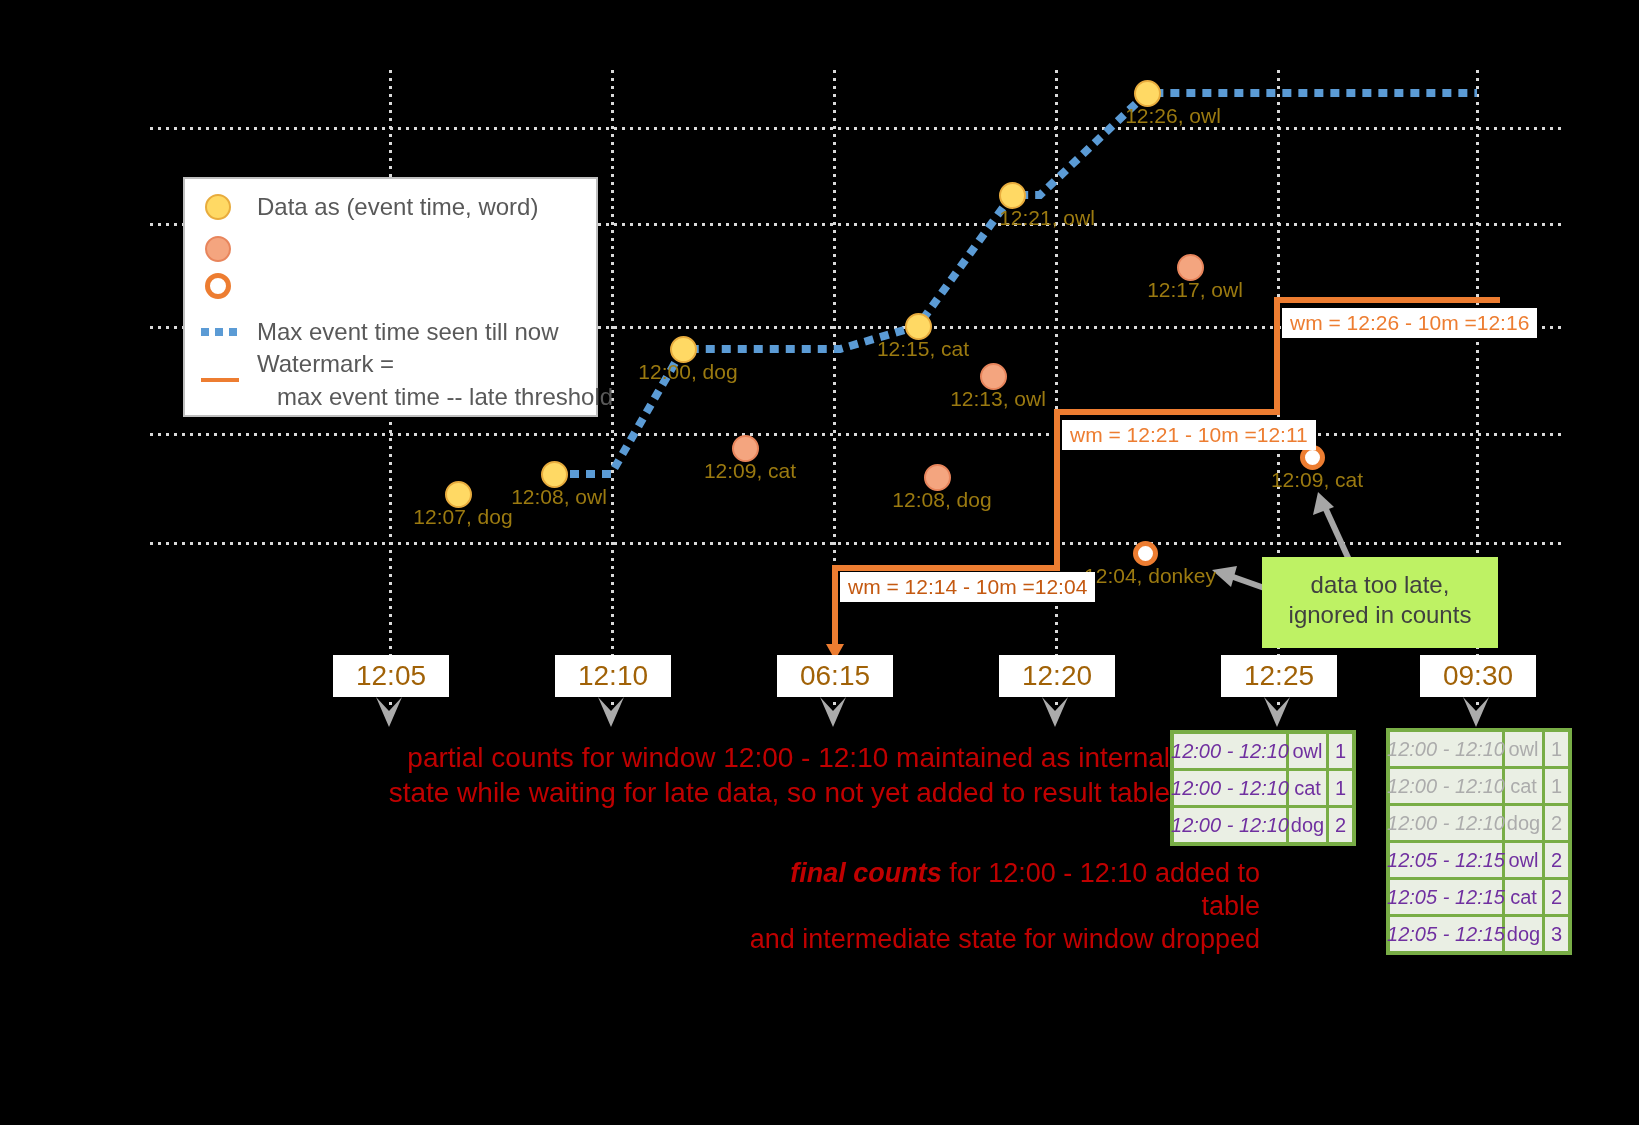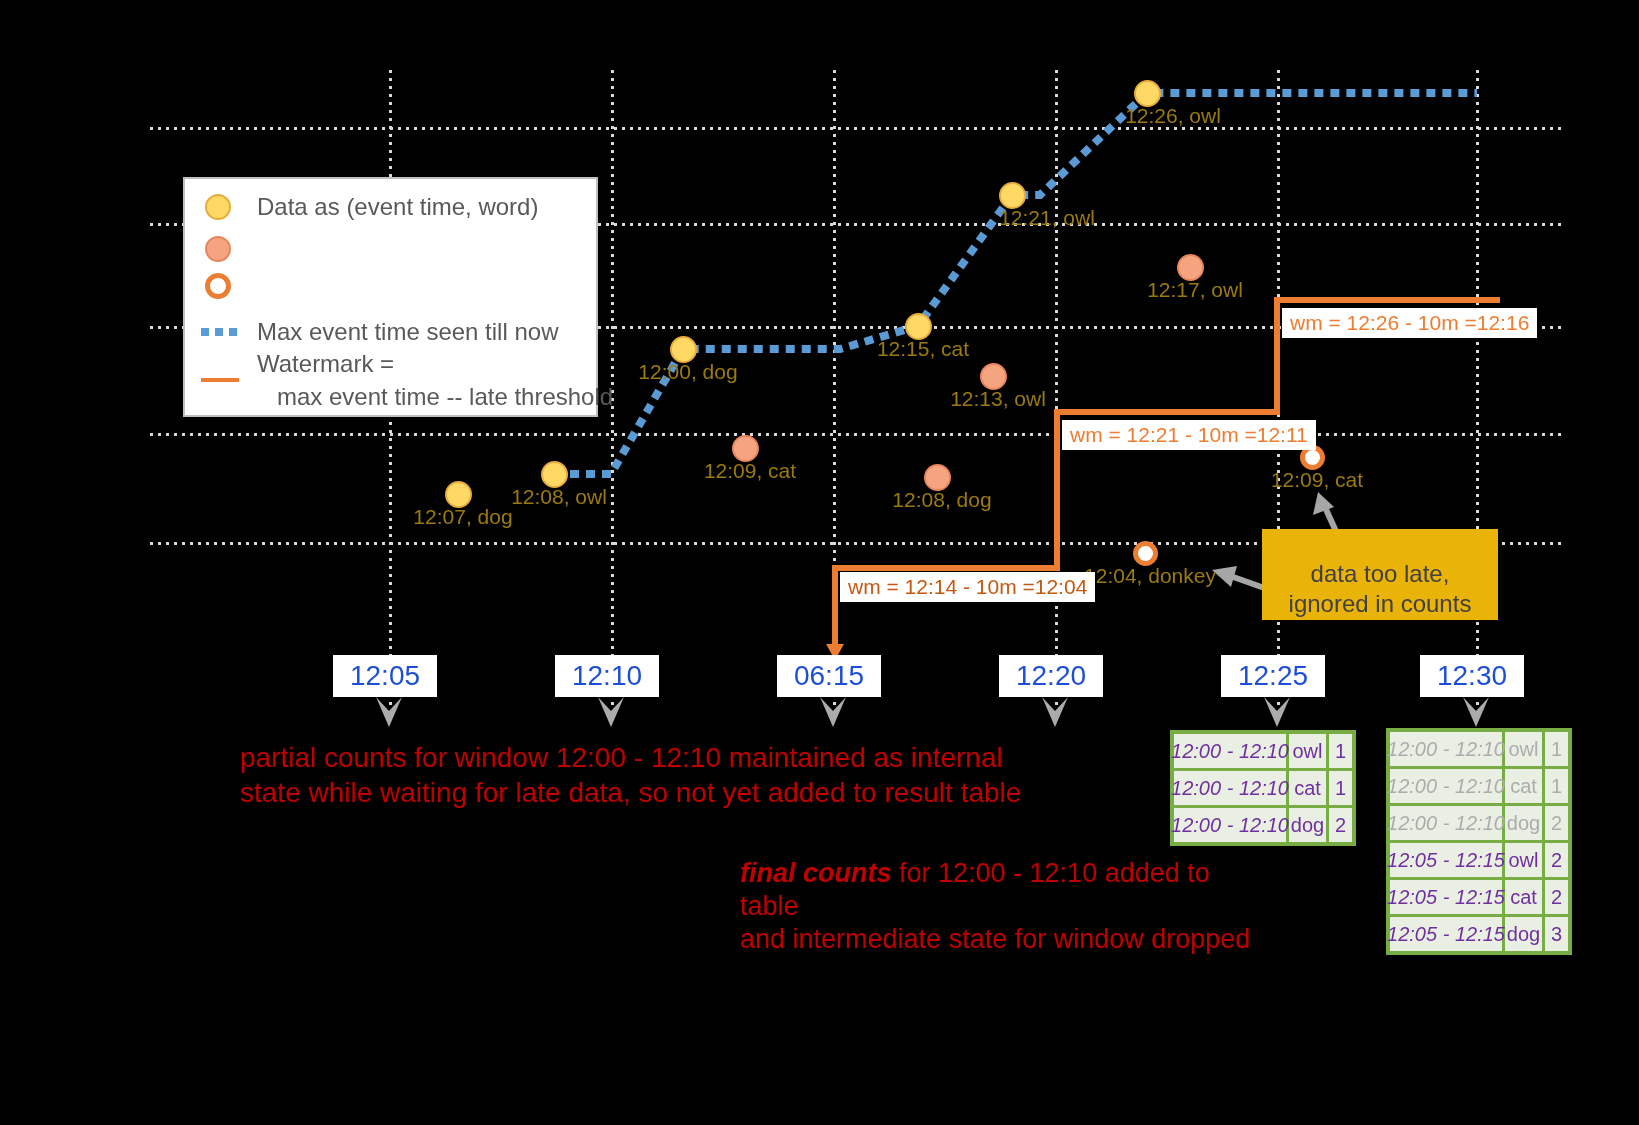--- a/index.html
+++ b/index.html
@@ -36,30 +36,30 @@
   .ldash{width:40px;height:8px;margin-left:2px;
          background-image:repeating-linear-gradient(90deg,#5B9BD5 0 8px,transparent 8px 14px);}
   .lorange{position:absolute;left:16px;top:199px;width:38px;height:4px;background:#ED7D31;}
   .ltext{font-size:24px;color:#595959;white-space:nowrap;}
   
   .wmlabel{position:absolute;z-index:5;background:#fff;padding:3px 8px;font-size:21px;
            white-space:nowrap;}
   .wm1{color:#C45911;}
   .wm23{color:#ED7D31;}
   
-  .tbox{position:absolute;top:655px;width:104px;height:42px;background:#fff;z-index:5;
-        text-align:center;line-height:42px;font-size:28px;color:#1d4ed8;}
-  
-  .red{position:absolute;z-index:5;color:#C00000;text-align:left;}
+  .tbox{position:absolute;top:655px;width:116px;height:42px;background:#fff;z-index:5;
+        text-align:center;line-height:42px;font-size:28px;color:#a16207;}
+  
+  .red{position:absolute;z-index:5;color:#C00000;text-align:right;}
   .p-partial{left:240px;top:740px;width:930px;font-size:28px;line-height:35px;}
   .p-final{left:740px;top:857px;width:520px;font-size:27px;line-height:33px;}
   .p-final i{font-weight:bold;}
-  .toolate-box{position:absolute;left:1262px;top:529px;width:236px;height:91px;background:#eab308;
+  .toolate-box{position:absolute;left:1262px;top:557px;width:236px;height:91px;background:#bef264;
                z-index:4;text-align:center;font-size:24px;color:#404040;line-height:30px;
-               padding-top:30px;box-sizing:border-box;}
+               padding-top:13px;box-sizing:border-box;}
   
   .gtable{position:absolute;z-index:5;background:#78AD46;border:4px solid #78AD46;
           display:flex;flex-direction:column;gap:3px;box-sizing:content-box;}
   .trow{display:flex;gap:3px;height:34px;}
   .tcell{background:#EAEFE4;color:#7030A0;display:flex;align-items:center;
          justify-content:center;font-size:20px;white-space:nowrap;}
   .c-win{width:112px;font-style:italic;}
   .c-word{width:37px;}
   .c-count{width:23px;}
   .muted .tcell{color:#ACACAC;}
@@ -157,21 +157,21 @@
 
   <div class="wmlabel wm1" style="left:840px;top:572px">wm = 12:14 - 10m =12:04</div>
   <div class="wmlabel wm23" style="left:1062px;top:420px">wm = 12:21 - 10m =12:11</div>
   <div class="wmlabel wm23" style="left:1282px;top:308px">wm = 12:26 - 10m =12:16</div>
 
   <div class="tbox" style="left:333px">12:05</div>
   <div class="tbox" style="left:555px">12:10</div>
   <div class="tbox" style="left:777px">06:15</div>
   <div class="tbox" style="left:999px">12:20</div>
   <div class="tbox" style="left:1221px">12:25</div>
-  <div class="tbox" style="left:1420px">12:30</div>
+  <div class="tbox" style="left:1420px">09:30</div>
 
   <div class="red p-partial">
     <div>partial counts for window 12:00 - 12:10 maintained as internal</div>
     <div>state while waiting for late data, so not yet added  to result table</div>
   </div>
   <div class="red p-final">
     <div><i>final counts</i><span> for 12:00 - 12:10 added to table</span></div>
     <div>and intermediate state for window dropped</div>
   </div>
 

